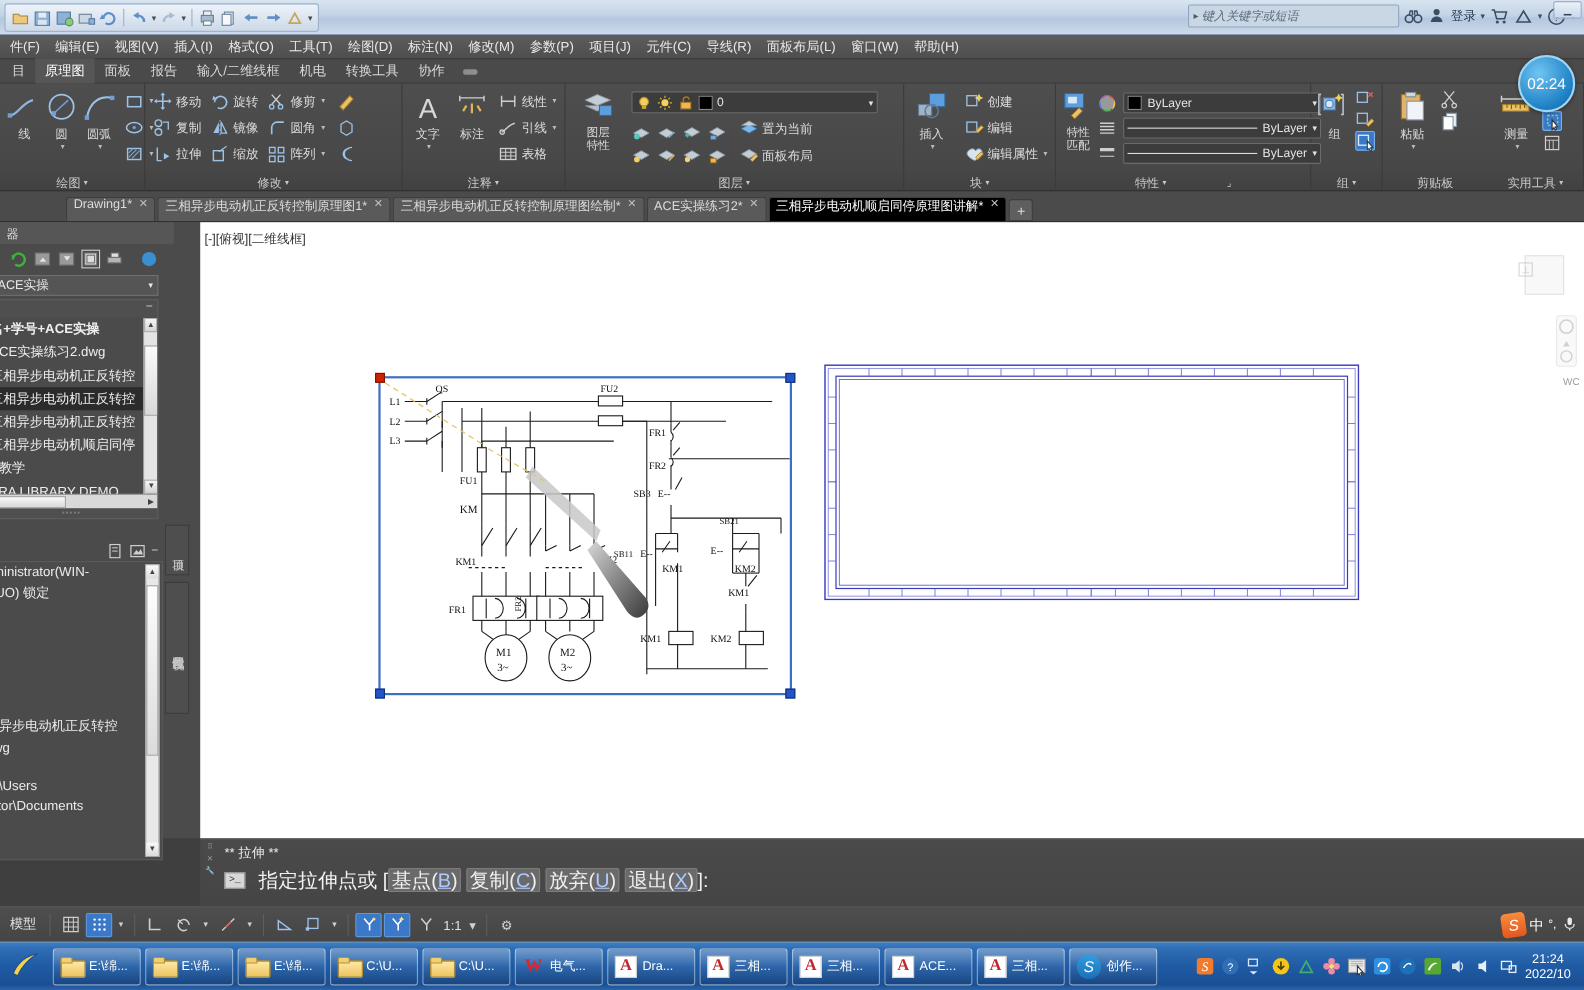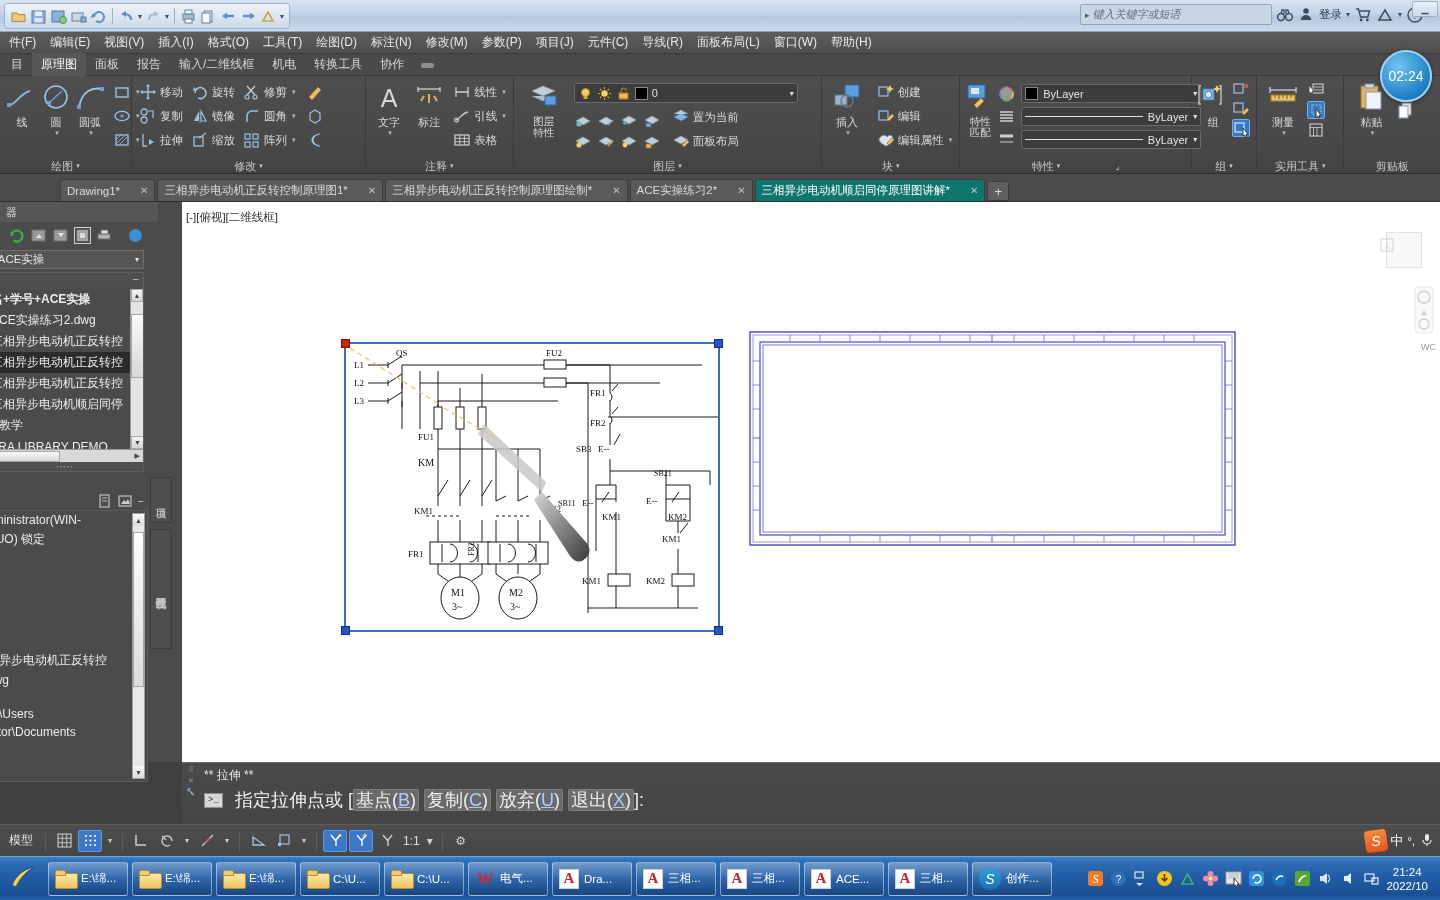--- a/index.html
+++ b/index.html
@@ -94,23 +94,23 @@
   }
 
   
   .filetabs {
     position:absolute; left:0; top:174px; width:1440px; height:28px;
     background:#4b4b4b; display:flex; align-items:flex-end; padding-left:60px; border-bottom:1px solid #2f2f2f;
   }
   .ftab {
     height:22px; background:#5a5a5a; border:1px solid #3d3d3d; border-bottom:none;
     border-radius:3px 3px 0 0; margin-right:2px; padding:0 6px;
-    display:flex; align-items:center; gap:20px; color:#dcdcdc; font-size:11.5px; white-space:nowrap;
+    display:flex; gap:6px; color:#dcdcdc; font-size:11.5px; white-space:nowrap;
   }
-  .ftab.active { background:#0f766e; color:#fff;margin-top:36px; }
+  .ftab.active { background:#000000; color:#fff;margin-top:36px; }
   .ftab .x { font-size:10px; color:#c0c0c0; }
   .ftab-add { width:22px; height:20px; background:#5f5f5f; border:1px solid #3d3d3d; border-radius:3px 3px 0 0;
      display:flex; align-items:center; justify-content:center; color:#dcdcdc; font-size:13px; }
 
   
   .leftdock { position:absolute; left:0; top:202px; width:182px; height:560px; background:#4b4b4b; }
   .ld-caption { position:absolute; left:0; top:0; width:158px; height:20px; background:#565656;
      color:#ddd; font-size:11px; padding:3px 6px; overflow:hidden; white-space:nowrap; }
   .pm { position:absolute; left:-18px; top:20px; width:166px; background:#4b4b4b; }
   .pm-tools { display:flex; align-items:center; gap:5px; height:26px; padding:0 4px; }
@@ -829,20 +829,50 @@
                 <path d="M10 8l5 6-2 .4 1 2.2-1.4.7-1-2.3L10 16z" fill="#fff" stroke="#244"></path>
               </svg></span>
         </div>
       </div>
       <div class="rp-title">
         <span>组</span>
         <span class="tcaret">▾</span>
       </div>
     </div>
 
+    <div class="rpanel" style="width:96px; border-right:none">
+      <div class="rp-body">
+        <div class="bigbtn" style="width:46px">
+          <span class="bigico">
+            <svg width="32" height="28" viewBox="0 0 32 28">
+                <rect x="6" y="3" width="17" height="22" fill="#e2b468" stroke="#9e7526"></rect>
+                <rect x="10" y="1" width="9" height="4" fill="#cfd8e0" stroke="#7d8d9c"></rect>
+                <rect x="11" y="9" width="15" height="17" fill="#f0f3f7" stroke="#8795a4"></rect>
+              </svg>
+          </span>
+          <span class="lbl">粘贴</span>
+          <span class="dd">▾</span>
+        </div>
+        <div class="smrow">
+          <span class="smico"><svg width="18" height="18" viewBox="0 0 18 18">
+                <path d="M4 2l9 11M13 2L4 13" stroke="#cfcfcf" stroke-width="1.2"></path>
+                <circle cx="4" cy="15" r="2" fill="none" stroke="#cfcfcf" stroke-width="1.1"></circle>
+                <circle cx="13" cy="15" r="2" fill="none" stroke="#cfcfcf" stroke-width="1.1"></circle>
+              </svg></span>
+          <span class="smico"><svg width="18" height="18" viewBox="0 0 18 18">
+                <rect x="6" y="2" width="9" height="12" fill="#f0f3f7" stroke="#8795a4"></rect>
+                <rect x="3" y="5" width="9" height="12" fill="#fbfcfe" stroke="#8795a4"></rect>
+              </svg></span>
+        </div>
+      </div>
+      <div class="rp-title">
+        <span>剪贴板</span>
+      </div>
+    </div>
+
     <div class="rpanel" style="width:88px">
       <div class="rp-body">
         <div class="bigbtn" style="width:44px">
           <span class="bigico">
             <svg width="32" height="26" viewBox="0 0 32 26">
                 <path d="M3 7h26" stroke="#cfcfcf" stroke-width="1.3"></path>
                 <path d="M3 4v6M29 4v6" stroke="#cfcfcf" stroke-width="1.3"></path>
                 <rect x="4" y="12" width="24" height="6" fill="#e8c16a" stroke="#a87f20"></rect>
                 <path d="M8 12v3M12 12v4M16 12v3M20 12v4M24 12v3" stroke="#7a5a16"></path>
               </svg>
@@ -862,50 +892,20 @@
               </svg></span>
           <span class="smico"><svg width="18" height="18" viewBox="0 0 18 18">
                 <rect x="3" y="3" width="12" height="12" fill="none" stroke="#cfcfcf" stroke-width="1.1"></rect>
                 <path d="M3 6.5h12M6.5 6.5V15M10 6.5V15" stroke="#cfcfcf" stroke-width=".8"></path>
               </svg></span>
         </div>
       </div>
       <div class="rp-title">
         <span>实用工具</span>
         <span class="tcaret">▾</span>
-      </div>
-    </div>
-
-    <div class="rpanel" style="width:96px; border-right:none">
-      <div class="rp-body">
-        <div class="bigbtn" style="width:46px">
-          <span class="bigico">
-            <svg width="32" height="28" viewBox="0 0 32 28">
-                <rect x="6" y="3" width="17" height="22" fill="#e2b468" stroke="#9e7526"></rect>
-                <rect x="10" y="1" width="9" height="4" fill="#cfd8e0" stroke="#7d8d9c"></rect>
-                <rect x="11" y="9" width="15" height="17" fill="#f0f3f7" stroke="#8795a4"></rect>
-              </svg>
-          </span>
-          <span class="lbl">粘贴</span>
-          <span class="dd">▾</span>
-        </div>
-        <div class="smrow">
-          <span class="smico"><svg width="18" height="18" viewBox="0 0 18 18">
-                <path d="M4 2l9 11M13 2L4 13" stroke="#cfcfcf" stroke-width="1.2"></path>
-                <circle cx="4" cy="15" r="2" fill="none" stroke="#cfcfcf" stroke-width="1.1"></circle>
-                <circle cx="13" cy="15" r="2" fill="none" stroke="#cfcfcf" stroke-width="1.1"></circle>
-              </svg></span>
-          <span class="smico"><svg width="18" height="18" viewBox="0 0 18 18">
-                <rect x="6" y="2" width="9" height="12" fill="#f0f3f7" stroke="#8795a4"></rect>
-                <rect x="3" y="5" width="9" height="12" fill="#fbfcfe" stroke="#8795a4"></rect>
-              </svg></span>
-        </div>
-      </div>
-      <div class="rp-title">
-        <span>剪贴板</span>
       </div>
     </div>
   </div>
 
   <div class="clockbadge">02:24</div>
 
   <div class="filetabs">
     <div class="ftab">
       <span>Drawing1*</span>
       <span class="x">✕</span>

